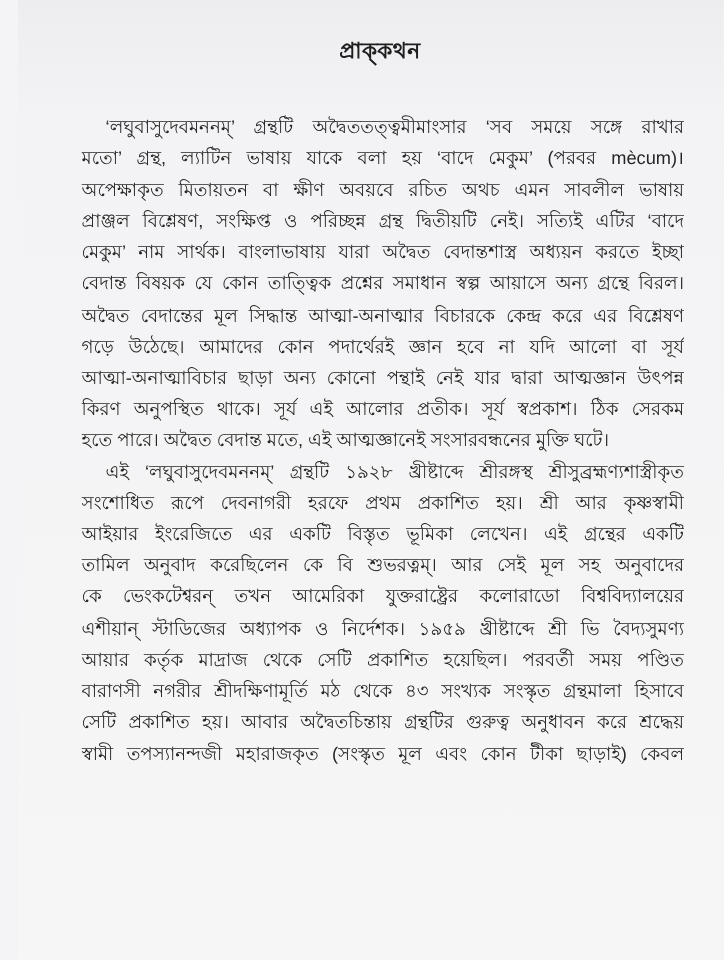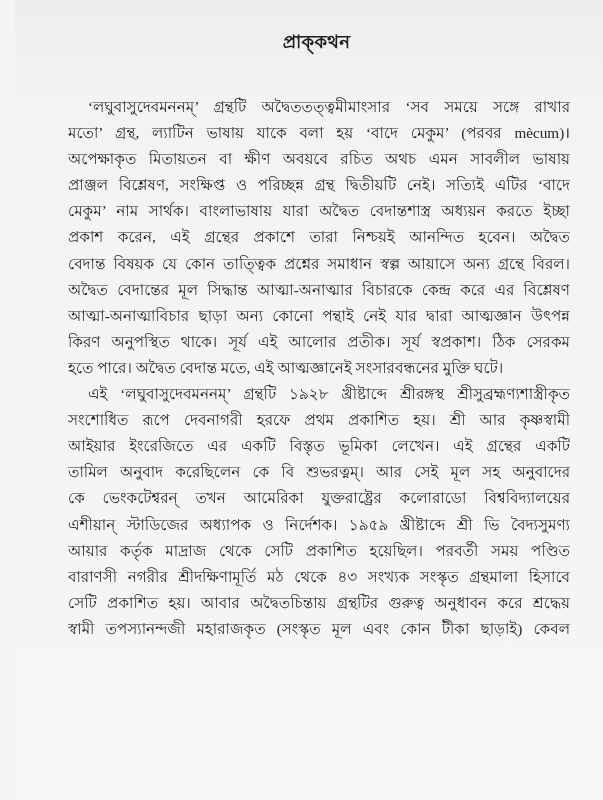--- a/index.html
+++ b/index.html
@@ -32,21 +32,21 @@
       font-size: 18px;
       font-weight: bold;
       color: #1e1e1e;
       letter-spacing: 0.3px;
     }
     .body {
       position: absolute;
       top: 94px;
       left: 53px;
       width: 502px;
-      font-family: Liberation Serif, serif;
+      font-family: Liberation Sans, sans-serif;
       font-size: 15.2px;
       line-height: 26.1px;
       color: #262626;
     }
     .line {
       display: block;
       white-space: nowrap;
       text-align: justify;
       text-align-last: justify;
       height: 26.1px;
@@ -65,23 +65,23 @@
 <div class="page">
   <div class="title">প্রাক্‌কথন</div>
 
   <div class="body">
     <div>
       <span class="line indent">‘লঘুবাসুদেবমননম্’ গ্রন্থটি অদ্বৈততত্ত্বমীমাংসার ‘সব সময়ে সঙ্গে রাখার</span>
       <span class="line">মতো’ গ্রন্থ, ল্যাটিন ভাষায় যাকে বলা হয় ‘বাদে মেকুম’ (পরবর mècum)।</span>
       <span class="line">অপেক্ষাকৃত মিতায়তন বা ক্ষীণ অবয়বে রচিত অথচ এমন সাবলীল ভাষায়</span>
       <span class="line">প্রাঞ্জল বিশ্লেষণ, সংক্ষিপ্ত ও পরিচ্ছন্ন গ্রন্থ দ্বিতীয়টি নেই। সত্যিই এটির ‘বাদে</span>
       <span class="line">মেকুম’ নাম সার্থক। বাংলাভাষায় যারা অদ্বৈত বেদান্তশাস্ত্র অধ্যয়ন করতে ইচ্ছা</span>
-      <span class="line">প্রকাশ করেন, এই গ্রন্থের প্রকাশে তারা নিশ্চয়ই আনন্দিত হবেন। অদ্বৈত</span>
       <span class="line">বেদান্ত বিষয়ক যে কোন তাত্ত্বিক প্রশ্নের সমাধান স্বল্প আয়াসে অন্য গ্রন্থে বিরল।</span>
       <span class="line">অদ্বৈত বেদান্তের মূল সিদ্ধান্ত আত্মা-অনাত্মার বিচারকে কেন্দ্র করে এর বিশ্লেষণ</span>
+      <span class="line">গড়ে উঠেছে। আমাদের কোন পদার্থেরই জ্ঞান হবে না যদি আলো বা সূর্য</span>
       <span class="line">আত্মা-অনাত্মাবিচার ছাড়া অন্য কোনো পন্থাই নেই যার দ্বারা আত্মজ্ঞান উৎপন্ন</span>
       <span class="line">কিরণ অনুপস্থিত থাকে। সূর্য এই আলোর প্রতীক। সূর্য স্বপ্রকাশ। ঠিক সেরকম</span>
       <span class="line last">হতে পারে। অদ্বৈত বেদান্ত মতে, এই আত্মজ্ঞানেই সংসারবন্ধনের মুক্তি ঘটে।</span>
     </div>
     <div>
       <span class="line indent">এই ‘লঘুবাসুদেবমননম্’ গ্রন্থটি ১৯২৮ খ্রীষ্টাব্দে শ্রীরঙ্গস্থ শ্রীসুব্রহ্মণ্যশাস্ত্রীকৃত</span>
       <span class="line">সংশোধিত রূপে দেবনাগরী হরফে প্রথম প্রকাশিত হয়। শ্রী আর কৃষ্ণস্বামী</span>
       <span class="line">আইয়ার ইংরেজিতে এর একটি বিস্তৃত ভূমিকা লেখেন। এই গ্রন্থের একটি</span>
       <span class="line">তামিল অনুবাদ করেছিলেন কে বি শুভরত্নম্। আর সেই মূল সহ অনুবাদের</span>
       <span class="line">কে ভেংকটেশ্বরন্ তখন আমেরিকা যুক্তরাষ্ট্রের কলোরাডো বিশ্ববিদ্যালয়ের</span>

